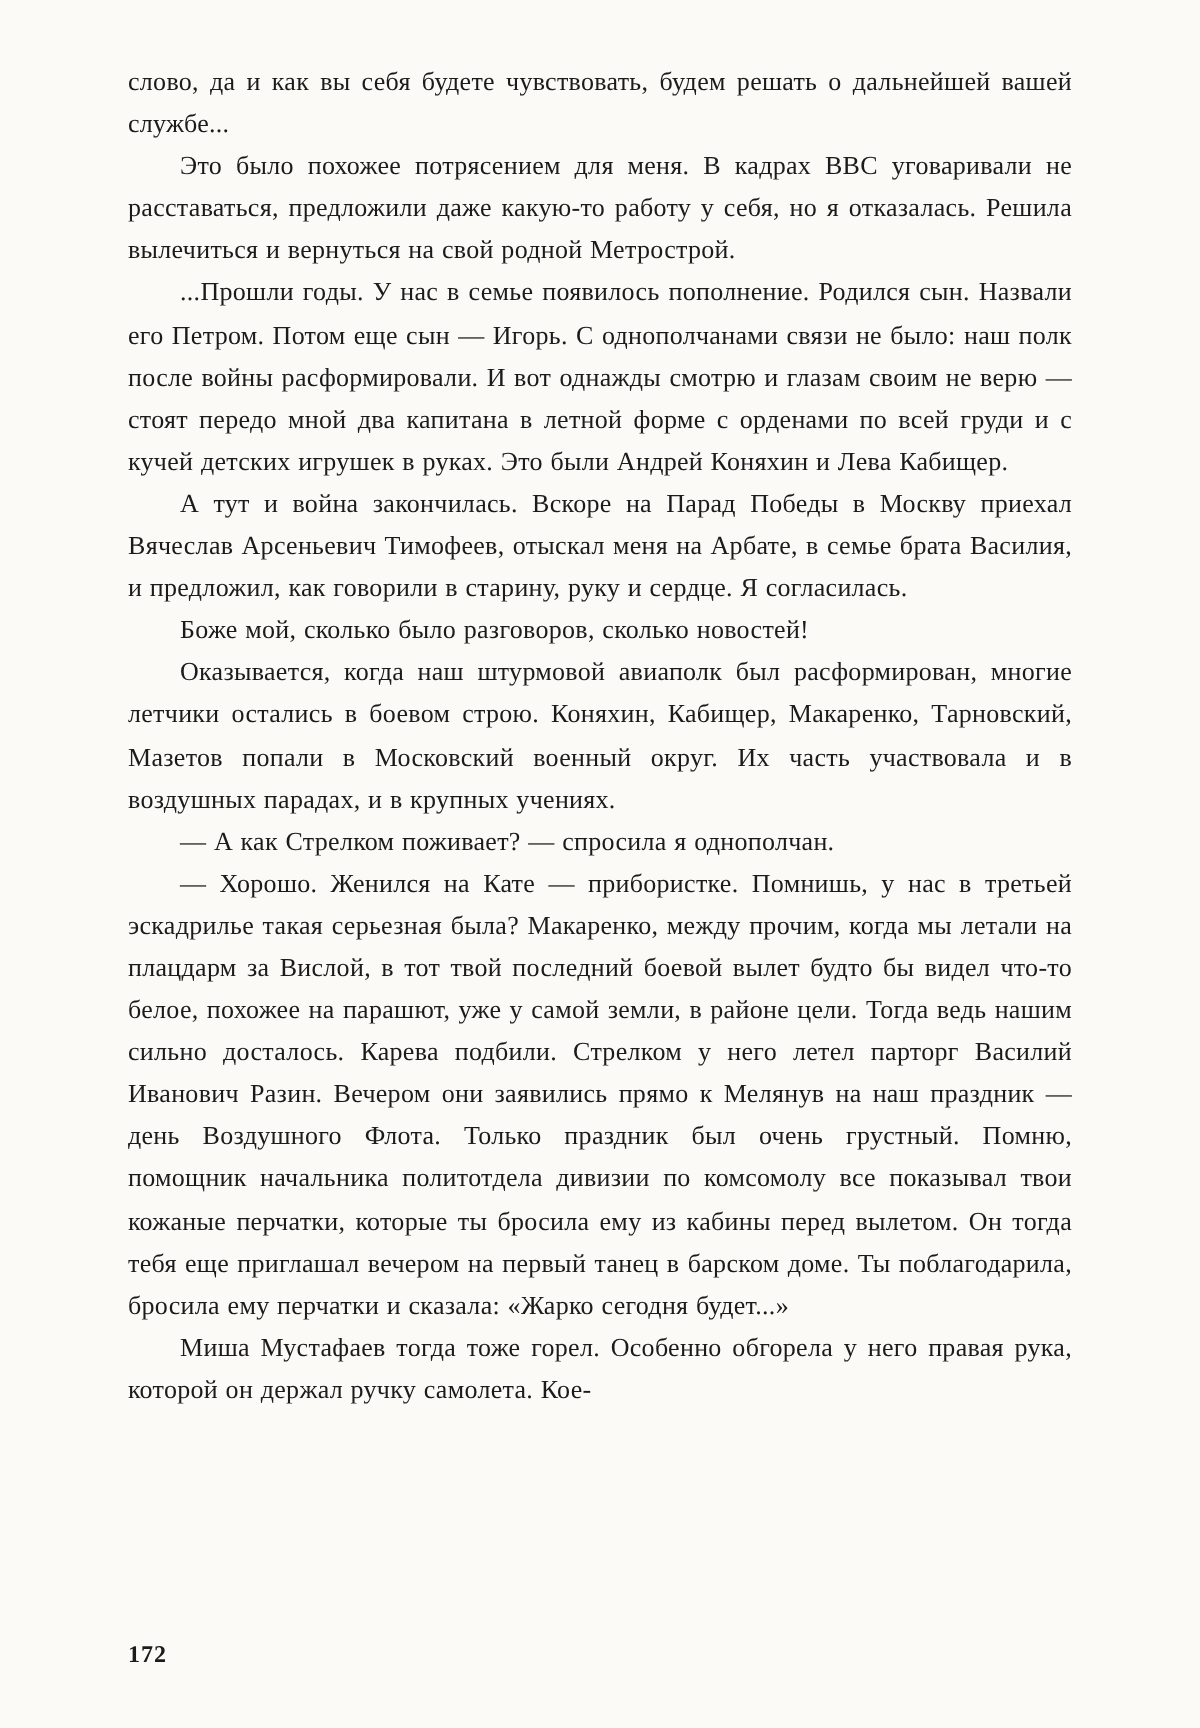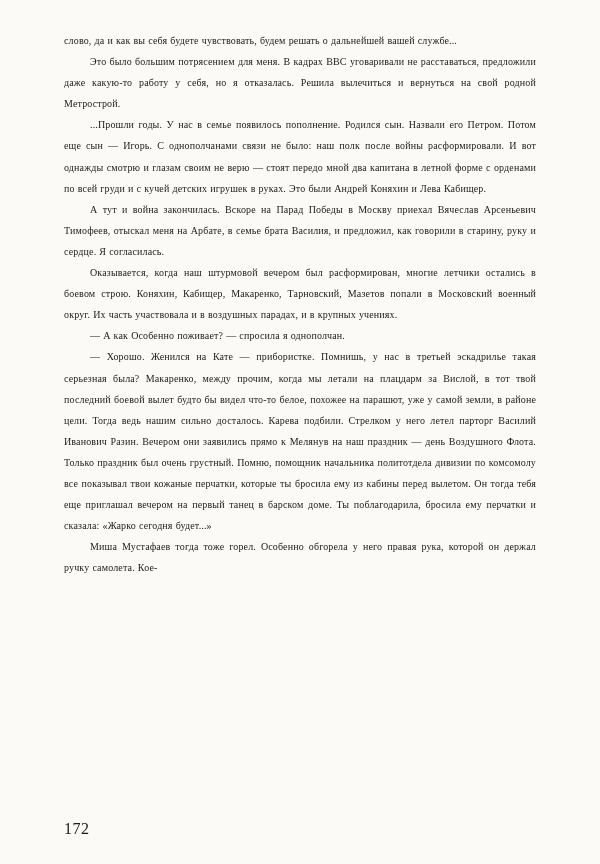--- a/index.html
+++ b/index.html
@@ -23,58 +23,59 @@
   .text-column {
     position: absolute;
     left: 64px;
     top: 30px;
     width: 472px;
   }
   p.para {
     margin: 0;
     text-align: justify;
     text-indent: 26px;
-    font-size: 10px;
+    font-size: 13px;
     line-height: 21.1px;
     letter-spacing: 0.15px;
     word-spacing: 0.4px;
     -webkit-font-smoothing: none;
   }
   p.para.hang {
     text-indent: 0;
   }
   p.dash {
     text-indent: 26px;
   }
   .page-number {
     position: absolute;
     left: 64px;
     top: 820px;
-    font-size: 16px;
-    font-weight: normal;
+    font-size: 12px;
+    font-weight: bold;
     letter-spacing: 0.5px;
   }
   .noise {
     position: absolute;
     inset: 0;
     pointer-events: none;
     opacity: 0.05;
     background:
       repeating-linear-gradient(0deg, rgba(0,0,0,0.04) 0px, rgba(0,0,0,0) 2px, rgba(0,0,0,0) 4px);
   }
 </style>
 </head>
 <body>
 
 <div class="page">
   <div class="text-column">
     <p class="para hang">слово, да и как вы себя будете чувствовать, будем решать о дальнейшей вашей службе...</p>
-    <p class="para">Это было большим потрясением для меня. В кадрах ВВС уговаривали не расставаться, предложили даже какую-то работу у себя, но я отказалась. Решила вылечиться и вернуться на свой родной Метрострой.</p>
+    <p class="para">Это было похожее потрясением для меня. В кадрах ВВС уговаривали не расставаться, предложили даже какую-то работу у себя, но я отказалась. Решила вылечиться и вернуться на свой родной Метрострой.</p>
     <p class="para">...Прошли годы. У нас в семье появилось пополнение. Родился сын. Назвали его Петром. Потом еще сын — Игорь. С однополчанами связи не было: наш полк после войны расформировали. И вот однажды смотрю и глазам своим не верю — стоят передо мной два капитана в летной форме с орденами по всей груди и с кучей детских игрушек в руках. Это были Андрей Коняхин и Лева Кабищер.</p>
     <p class="para">А тут и война закончилась. Вскоре на Парад Победы в Москву приехал Вячеслав Арсеньевич Тимофеев, отыскал меня на Арбате, в семье брата Василия, и предложил, как говорили в старину, руку и сердце. Я согласилась.</p>
-    <p class="para">Оказывается, когда наш штурмовой вечером был расформирован, многие летчики остались в боевом строю. Коняхин, Кабищер, Макаренко, Тарновский, Мазетов попали в Московский военный округ. Их часть участвовала и в воздушных парадах, и в крупных учениях.</p>
-    <p class="para dash">— А как Особенно поживает? — спросила я однополчан.</p>
+    <p class="para">Боже мой, сколько было разговоров, сколько новостей!</p>
+    <p class="para">Оказывается, когда наш штурмовой авиаполк был расформирован, многие летчики остались в боевом строю. Коняхин, Кабищер, Макаренко, Тарновский, Мазетов попали в Московский военный округ. Их часть участвовала и в воздушных парадах, и в крупных учениях.</p>
+    <p class="para dash">— А как Стрелком поживает? — спросила я однополчан.</p>
     <p class="para dash">— Хорошо. Женился на Кате — прибористке. Помнишь, у нас в третьей эскадрилье такая серьезная была? Макаренко, между прочим, когда мы летали на плацдарм за Вислой, в тот твой последний боевой вылет будто бы видел что-то белое, похожее на парашют, уже у самой земли, в районе цели. Тогда ведь нашим сильно досталось. Карева подбили. Стрелком у него летел парторг Василий Иванович Разин. Вечером они заявились прямо к Мелянув на наш праздник — день Воздушного Флота. Только праздник был очень грустный. Помню, помощник начальника политотдела дивизии по комсомолу все показывал твои кожаные перчатки, которые ты бросила ему из кабины перед вылетом. Он тогда тебя еще приглашал вечером на первый танец в барском доме. Ты поблагодарила, бросила ему перчатки и сказала: «Жарко сегодня будет...»</p>
     <p class="para">Миша Мустафаев тогда тоже горел. Особенно обгорела у него правая рука, которой он держал ручку самолета. Кое-</p>
   </div>
   <div class="page-number">172</div>
   <div class="noise"></div>
 </div>
 
 </body></html>

